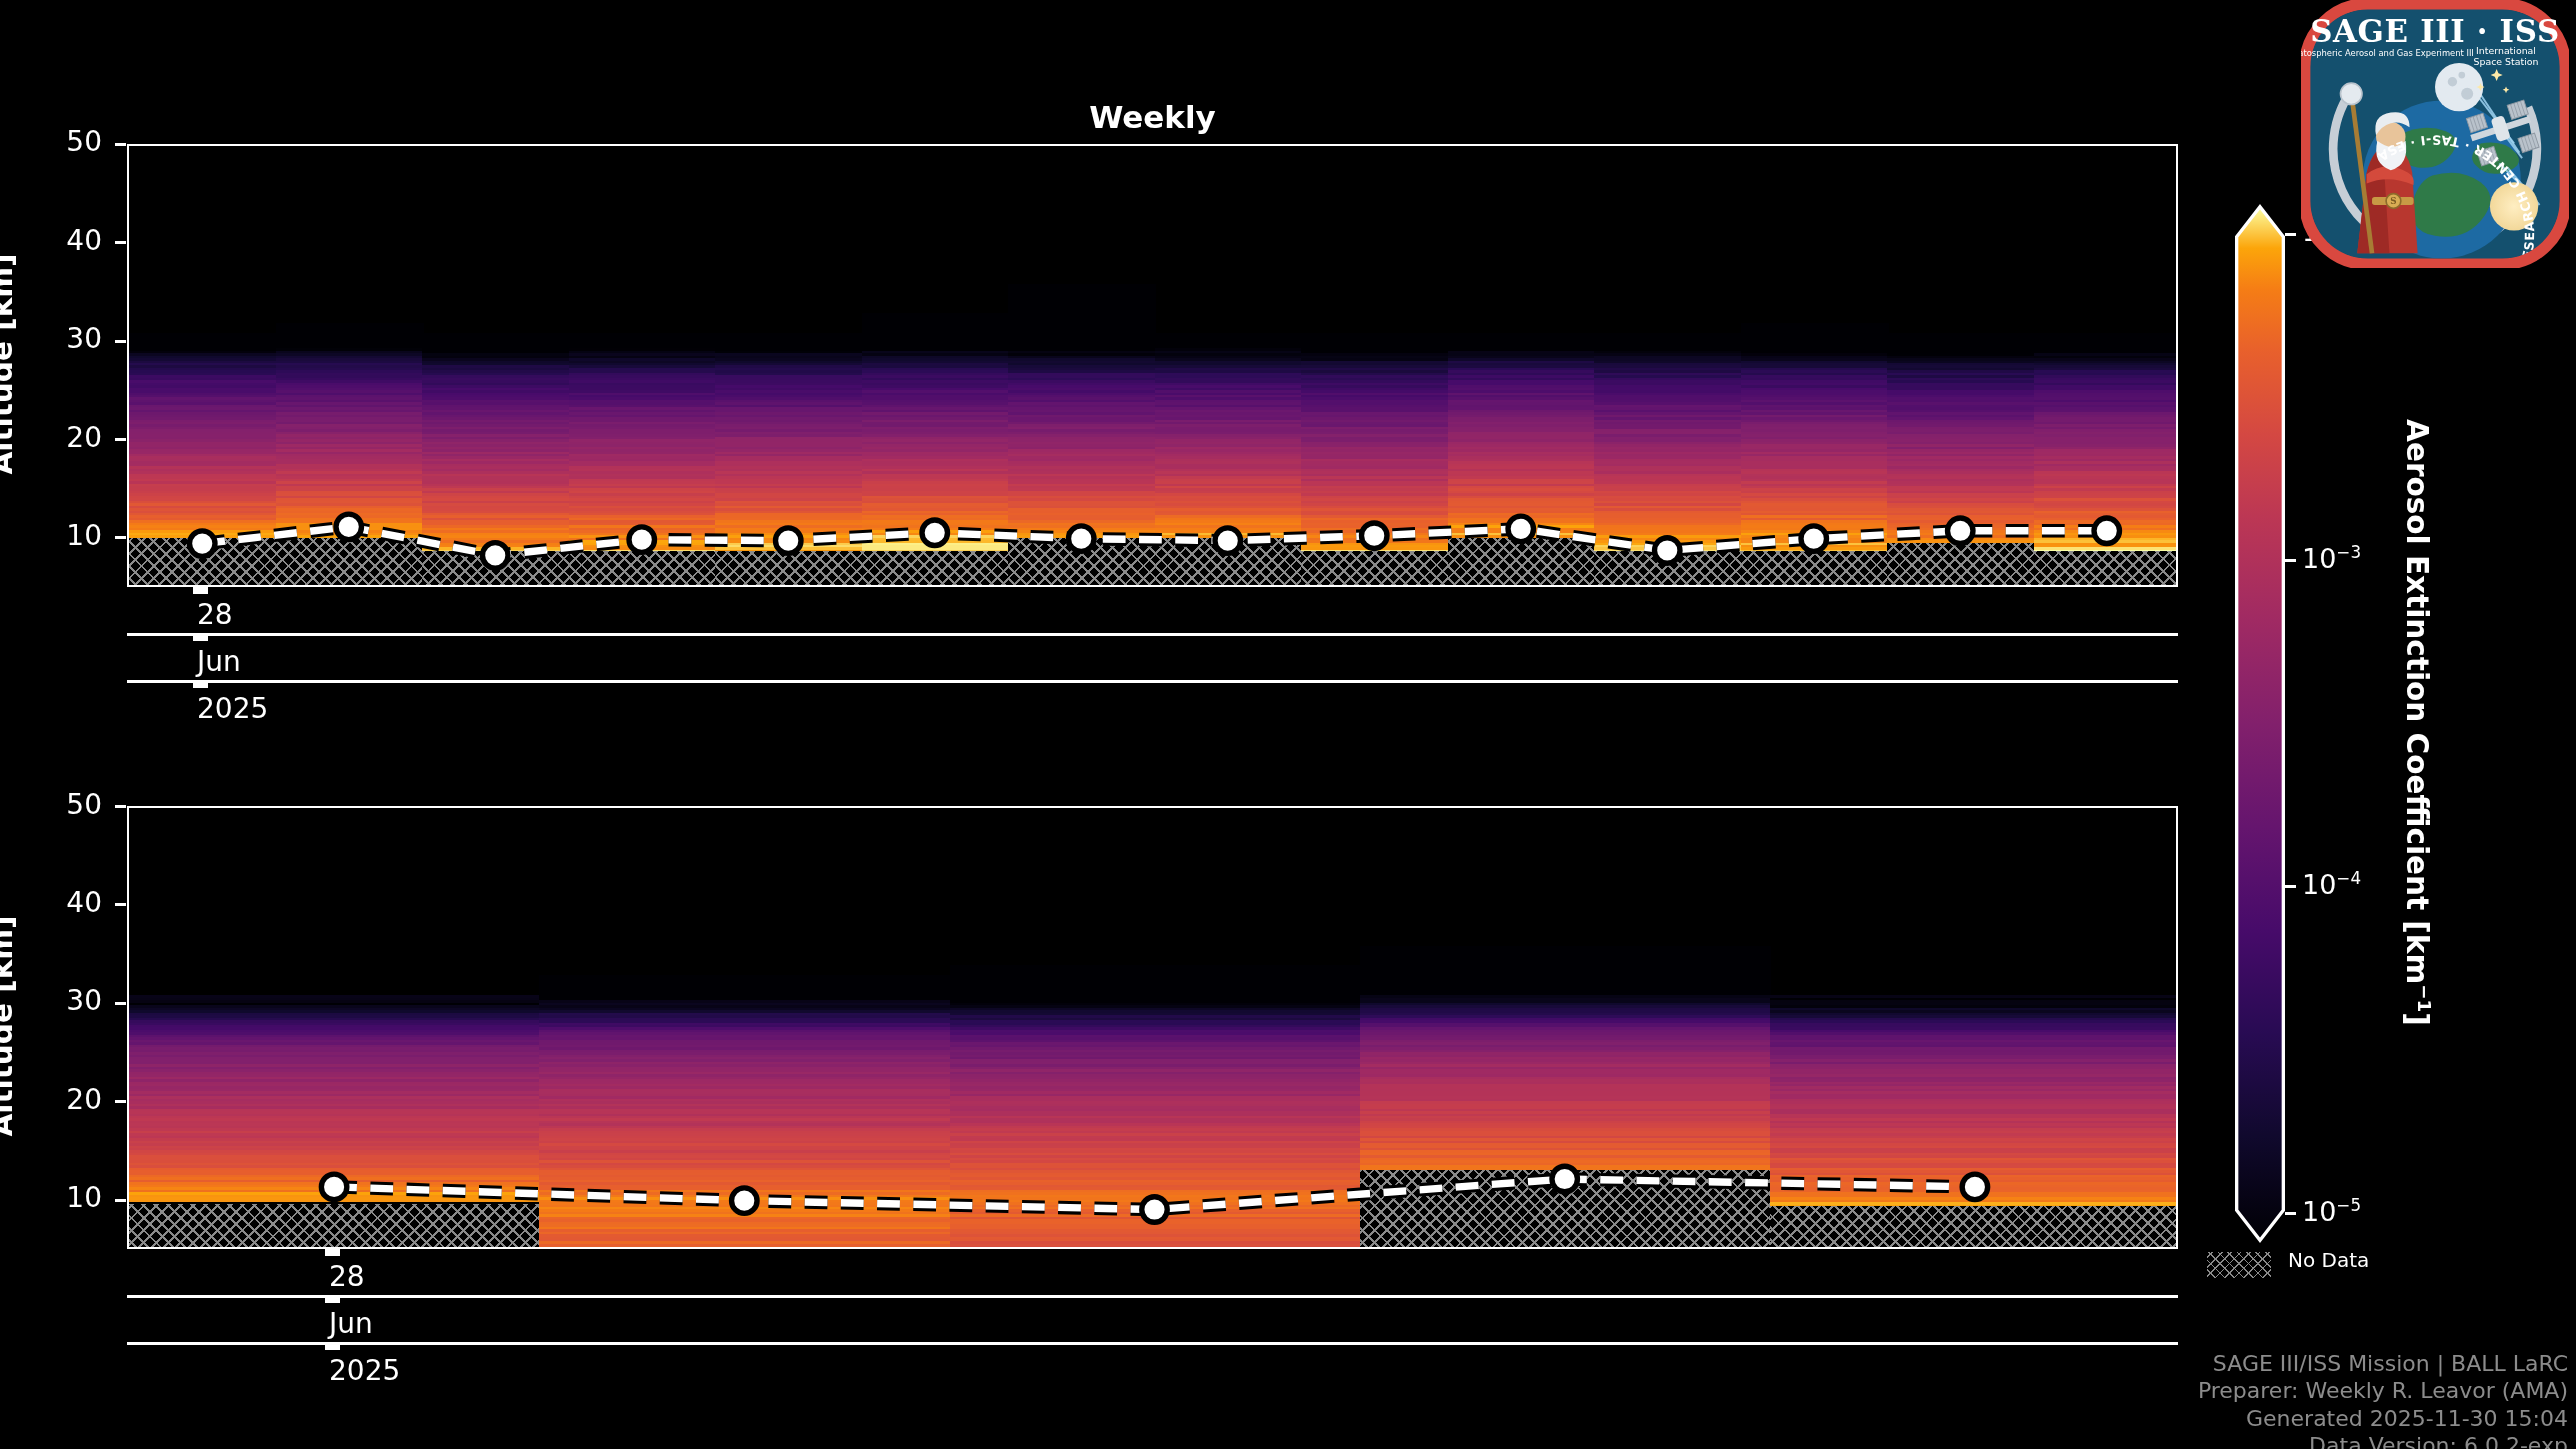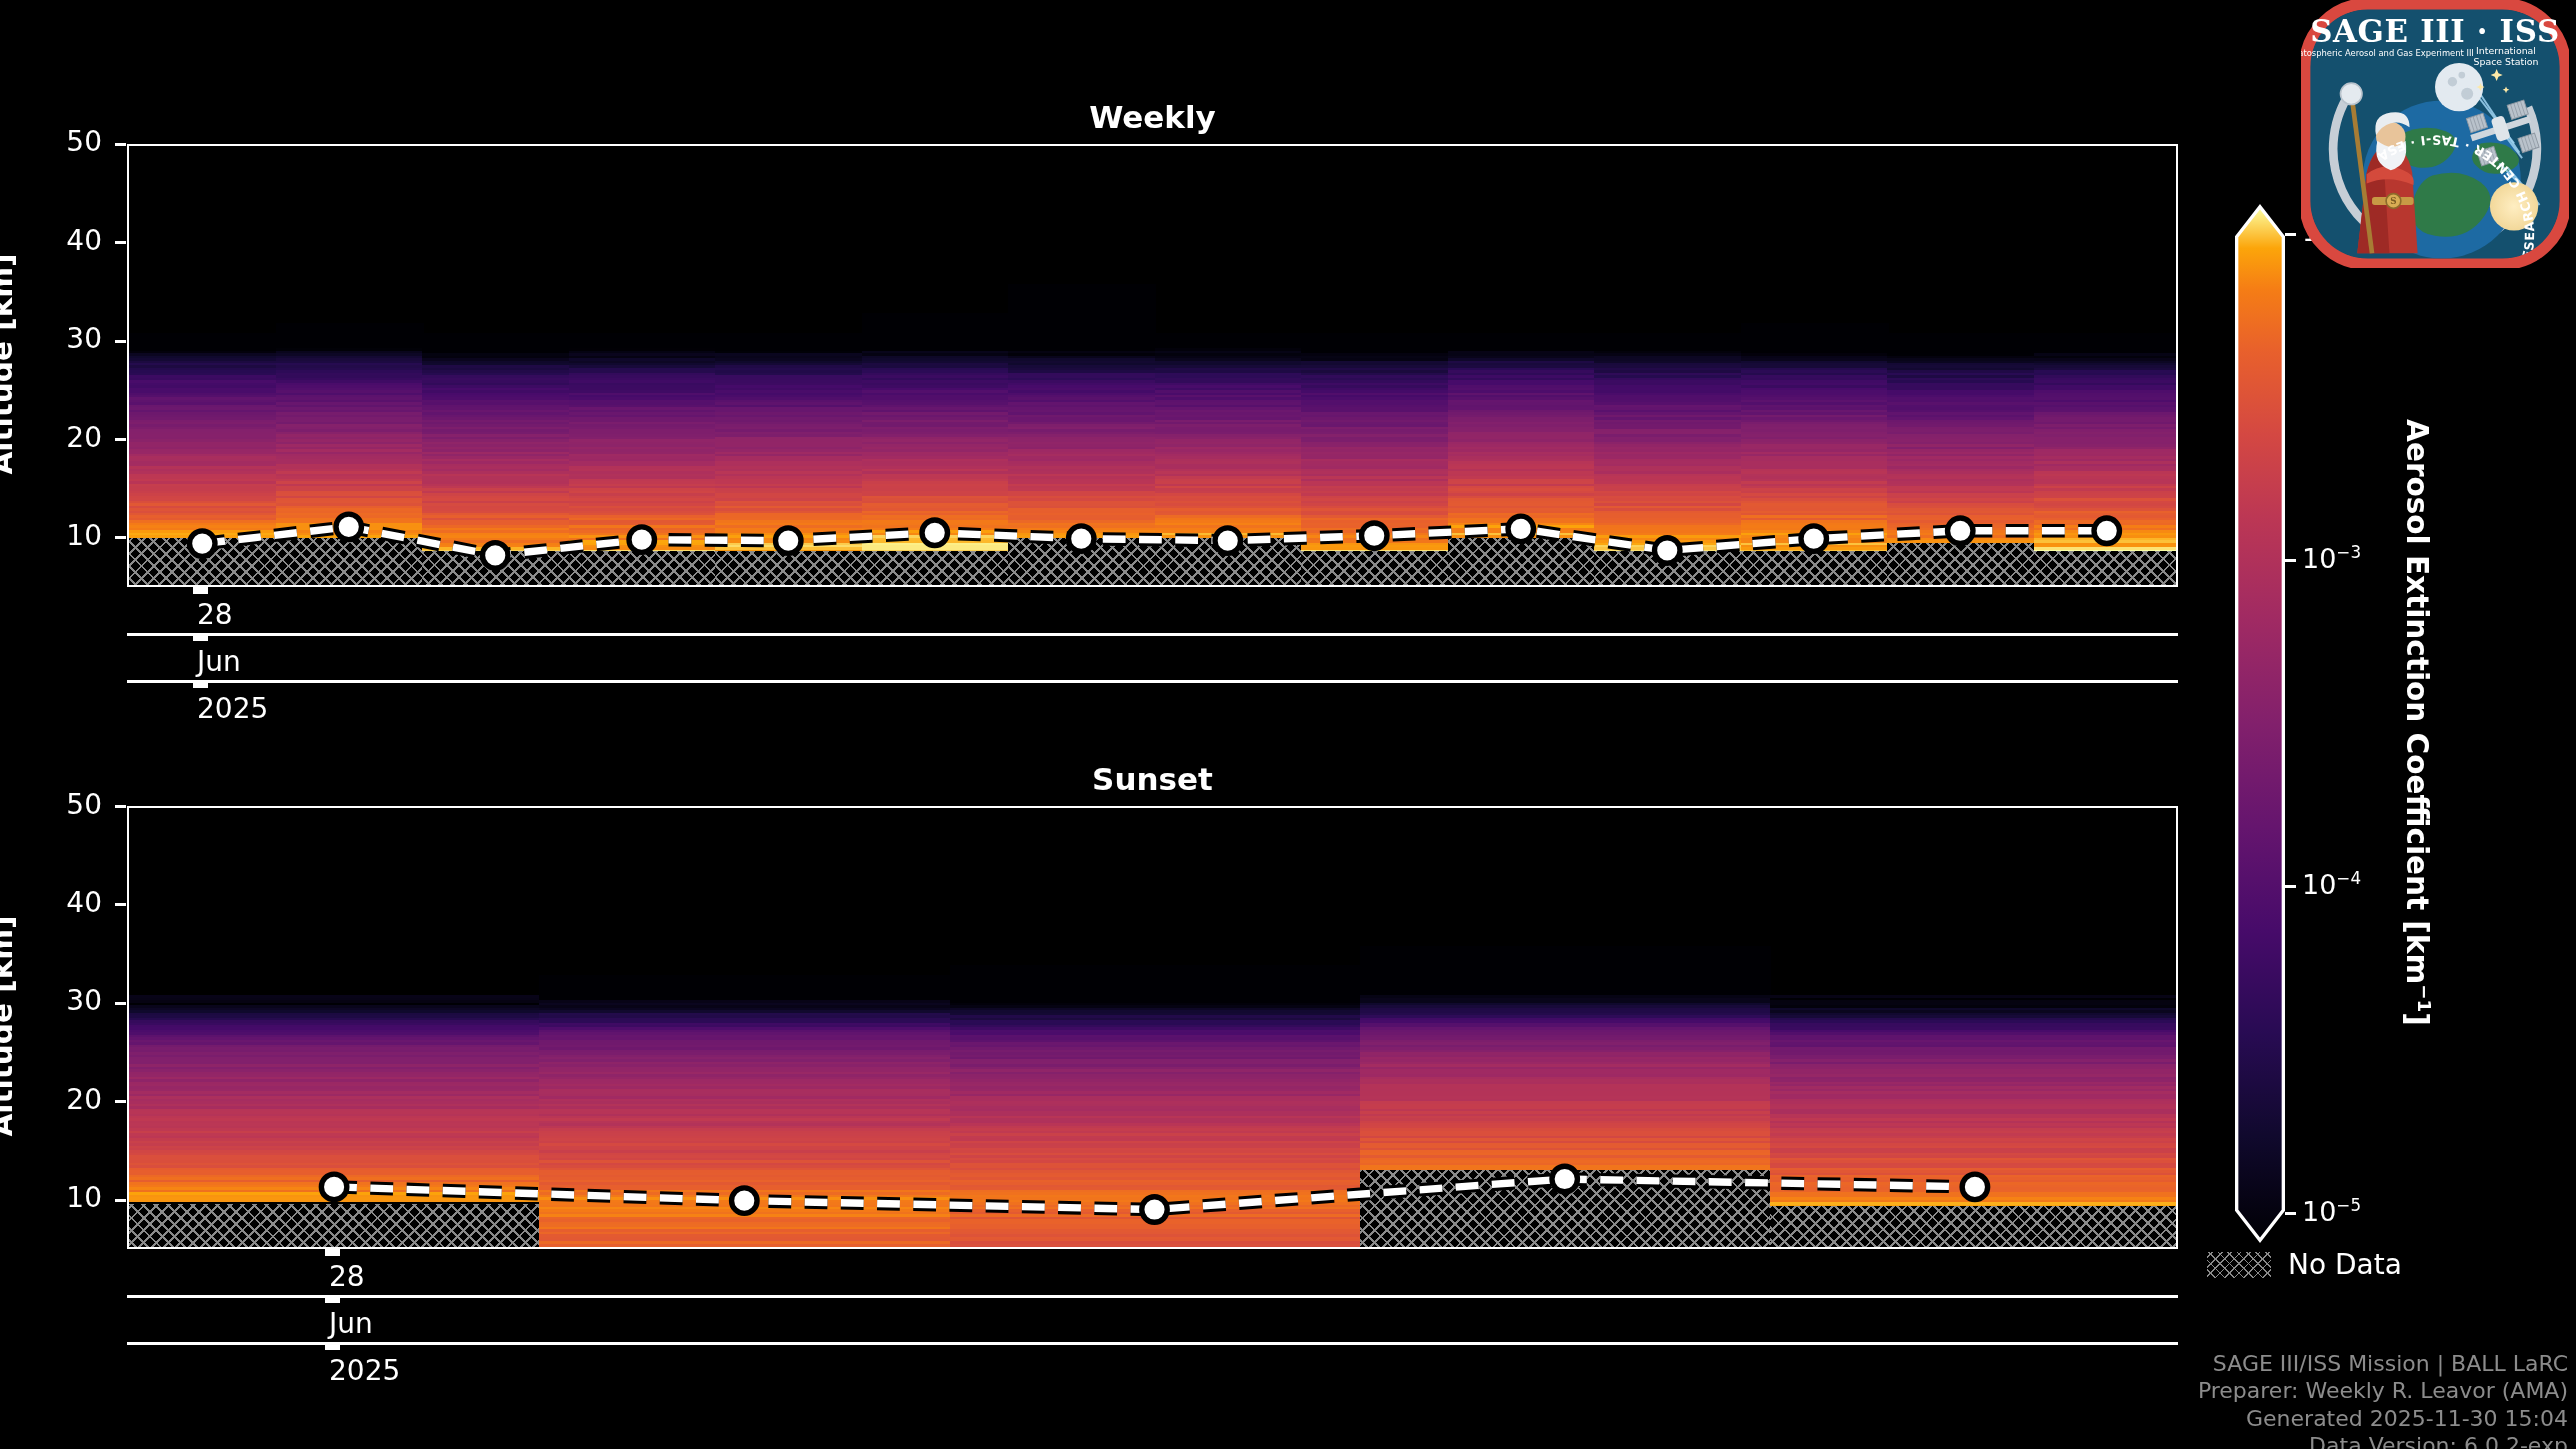--- a/index.html
+++ b/index.html
@@ -72,21 +72,21 @@
     transform-origin: 50% 50%; transform: rotate(90deg);
     white-space: nowrap; text-align: center;
   }
   .sup { font-size: 0.62em; vertical-align: super; }
 
   
   #legend { position: absolute; }
   .leg-row { position: relative; height: 42px; }
   .leg-txt {
     position: absolute; left: 81px; top: 4px;
-    color: #ffffff; font-size: 28px; white-space: nowrap;
+    color: #ffffff; font-size: 20px; white-space: nowrap;
   }
   .leg-hatch {
     position: absolute; left: 0; top: 8px; width: 64px; height: 25.5px;
     background-color: #000;
     background-image:
       repeating-linear-gradient(45deg,  transparent 0 5.4px, #8a8a8a 5.4px 6.7px),
       repeating-linear-gradient(-45deg, transparent 0 5.4px, #8a8a8a 5.4px 6.7px);
   }
   .leg-line { position: absolute; left: 0; top: 19px; width: 64px; height: 0; }
   .leg-line i {
@@ -1474,21 +1474,20 @@
       <div class="xtick-mark" style="left: 193px; top: 586px;"></div>
       <div class="xtick-lbl" style="left: 197px; top: 598px;">28</div>
       <div class="xsep" style="left: 127px; width: 2051px; top: 633px;"></div>
       <div class="xtick-mark" style="left: 193px; top: 633px;"></div>
       <div class="xtick-lbl" style="left: 197px; top: 645px;">Jun</div>
       <div class="xsep" style="left: 127px; width: 2051px; top: 680px;"></div>
       <div class="xtick-mark" style="left: 193px; top: 680px;"></div>
       <div class="xtick-lbl" style="left: 197px; top: 692px;">2025</div>
     </div>
 
-  <div id="sunset-title" class="panel-title" style="left: 127px; width: 2051px; top: 761px;">Sunset</div>
   <div id="ax-sunset" class="axes" style="left: 127px; top: 806px; width: 2051px; height: 443px;">
     <div class="heat" id="heat-sunset">
         <div class="col" style="left: 0px; width: 411px;">
           <div class="stripe" style="top: 391px; height: 2.9px; background: rgb(249, 148, 15);"></div>
           <div class="stripe" style="top: 389px; height: 2.9px; background: rgb(250, 151, 14);"></div>
           <div class="stripe" style="top: 386px; height: 2.9px; background: rgb(249, 148, 15);"></div>
           <div class="stripe" style="top: 384px; height: 2.9px; background: rgb(252, 163, 10);"></div>
           <div class="stripe" style="top: 381px; height: 2.9px; background: rgb(239, 113, 31);"></div>
           <div class="stripe" style="top: 379px; height: 2.9px; background: rgb(246, 133, 19);"></div>
           <div class="stripe" style="top: 376px; height: 2.9px; background: rgb(243, 120, 25);"></div>

